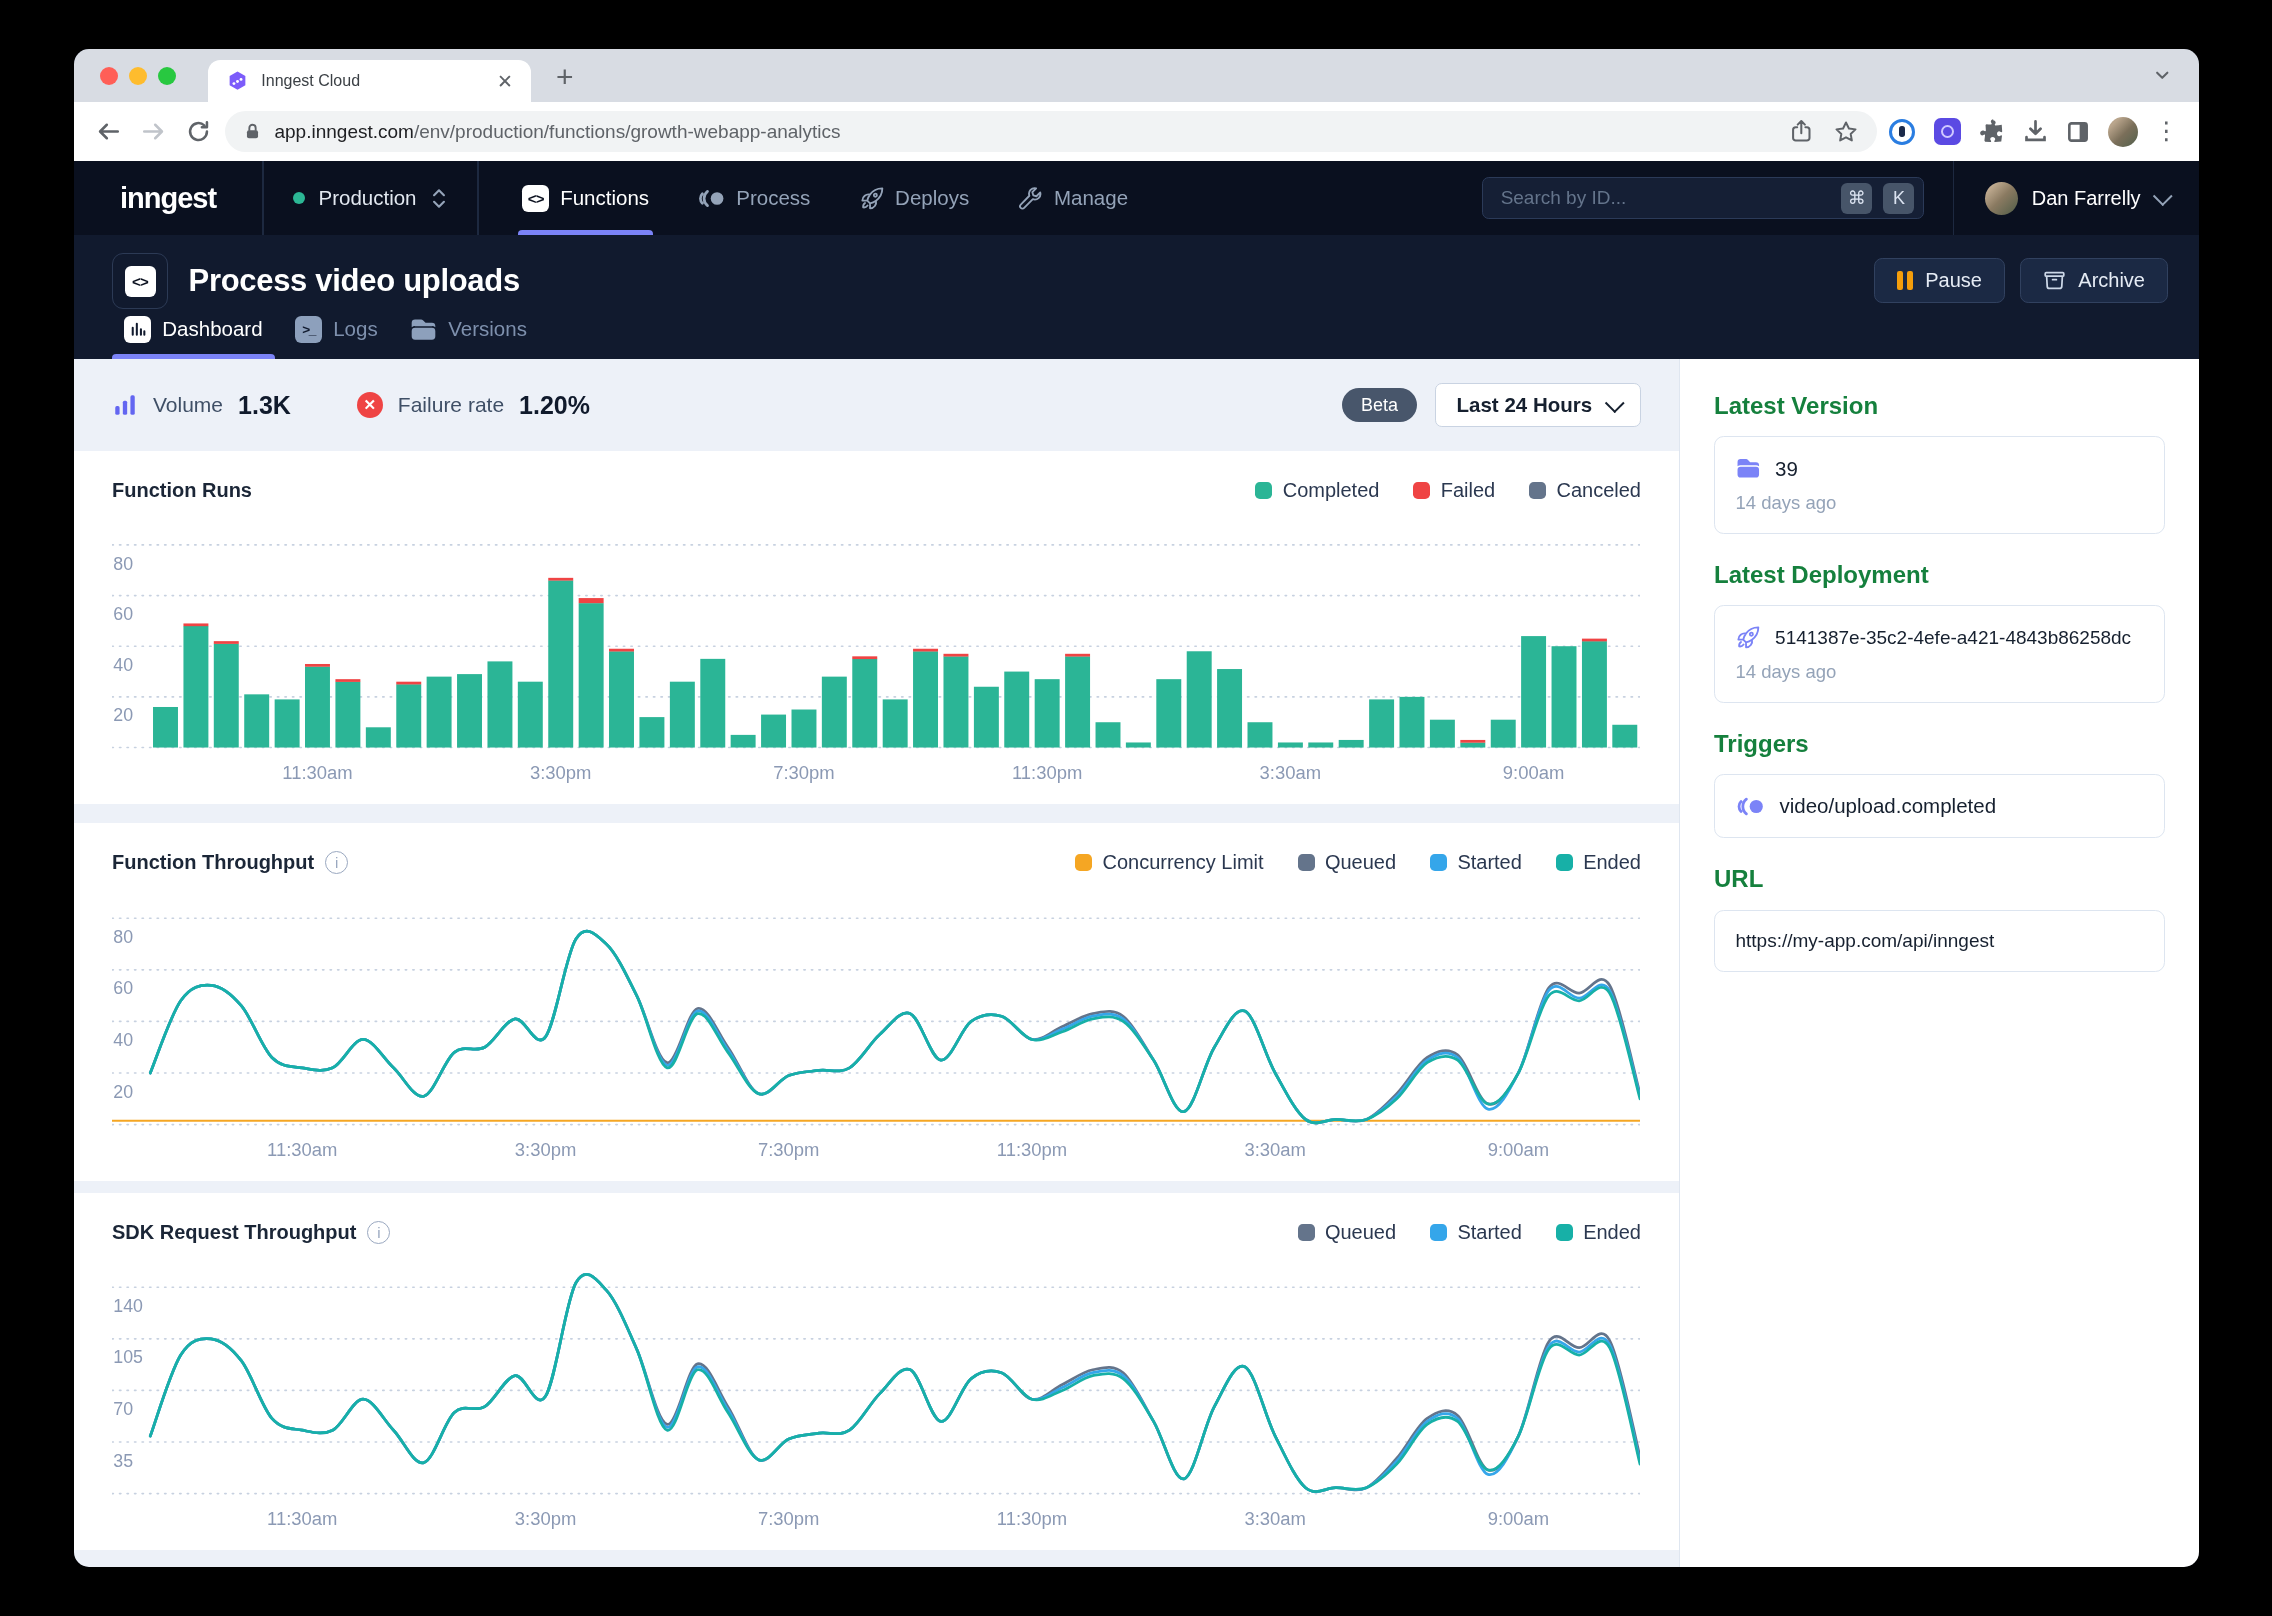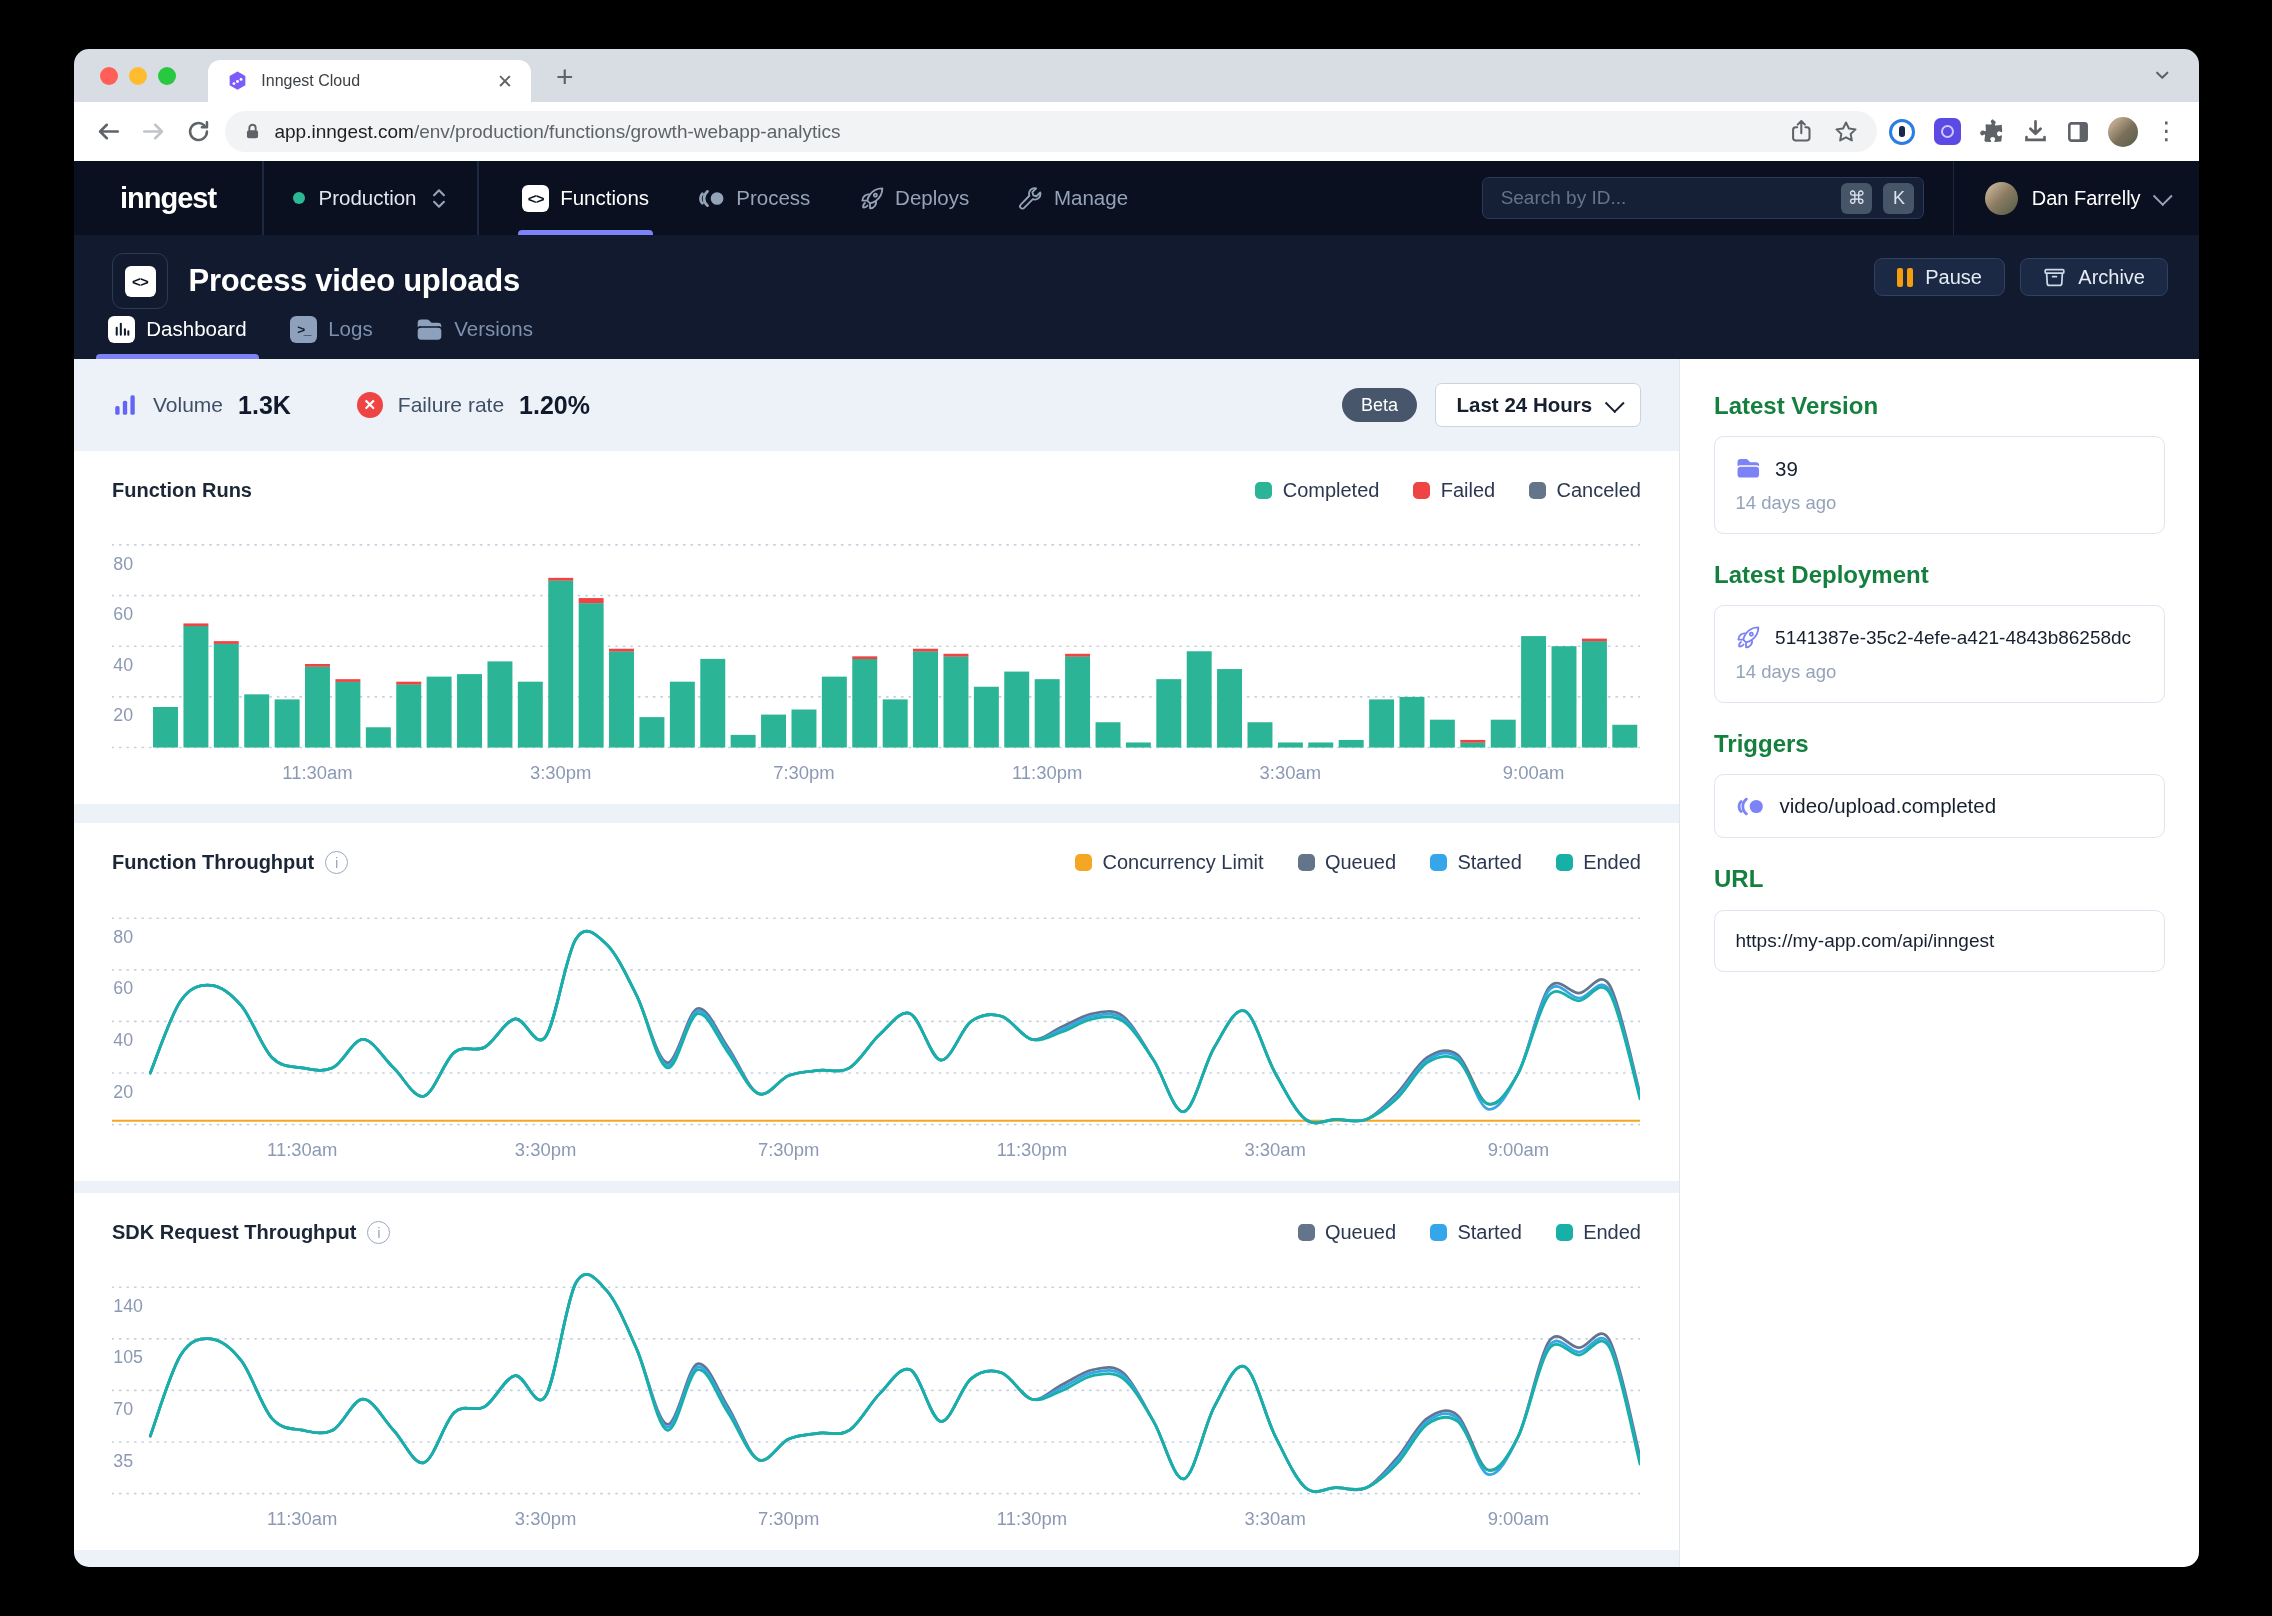--- a/index.html
+++ b/index.html
@@ -59,25 +59,25 @@
   .uname { color:#fff; font-size:20px; }
   .chev { width:13.7px; height:13.7px; border-right:2.1px solid #94a3b8; border-bottom:2.1px solid #94a3b8; transform:rotate(45deg) translateY(-2.7px); }
 
   
   .pagehead { height:124px; background:#111a2e; position:relative; flex:none; padding:0 38px; }
   .titlerow { display:flex; align-items:center; gap:20.5px; padding-top:18px; }
   .fnicon { width:56px; height:56px; border:1.4px solid #2c3a55; border-radius:11px; display:flex; align-items:center; justify-content:center; }
   .fnicon .codetile { width:31px; height:31px; }
   .pagetitle { font-size:31px; font-weight:700; color:#fff; letter-spacing:-0.3px; }
   .headbtns { position:absolute; right:31px; top:23px; display:flex; gap:15px; }
-  .hbtn { height:38px; background:#1b2944; border:1.4px solid #31415f; border-radius:8.2px; color:#e6ecf5; font-size:20px;
+  .hbtn { height:45px; background:#1b2944; border:1.4px solid #31415f; border-radius:8.2px; color:#e6ecf5; font-size:20px;
           display:flex; align-items:center; gap:12.3px; padding:0 22px; }
   .pauseglyph { display:flex; gap:4.8px; }
   .pauseglyph i { width:5.5px; height:19px; background:#f59e0b; border-radius:2.1px; }
-  .headtabs { position:absolute; left:22px; bottom:0; display:flex; gap:19px; }
+  .headtabs { position:absolute; left:38px; bottom:0; display:flex; gap:8px; }
   .htab { display:flex; align-items:center; gap:11px; padding:0 12.3px 16.4px; font-size:20.5px; color:#7e90ad; position:relative; }
   .htab.active { color:#fff; }
   .htab.active::after { content:""; position:absolute; left:0; right:0; bottom:0; height:4.8px; background:#7b83f7; border-radius:4.1px 4.1px 0 0; }
   .tile { width:27px; height:27px; border-radius:6.2px; display:flex; align-items:center; justify-content:center; }
   .tile.white { background:#fff; }
   .tile.slate { background:#8da0bc; }
   .logsglyph { font-size:13.7px; font-weight:700; color:#111a2e; letter-spacing:-1.4px; }
 
   
   .content { flex:1; display:flex; min-height:0; }

